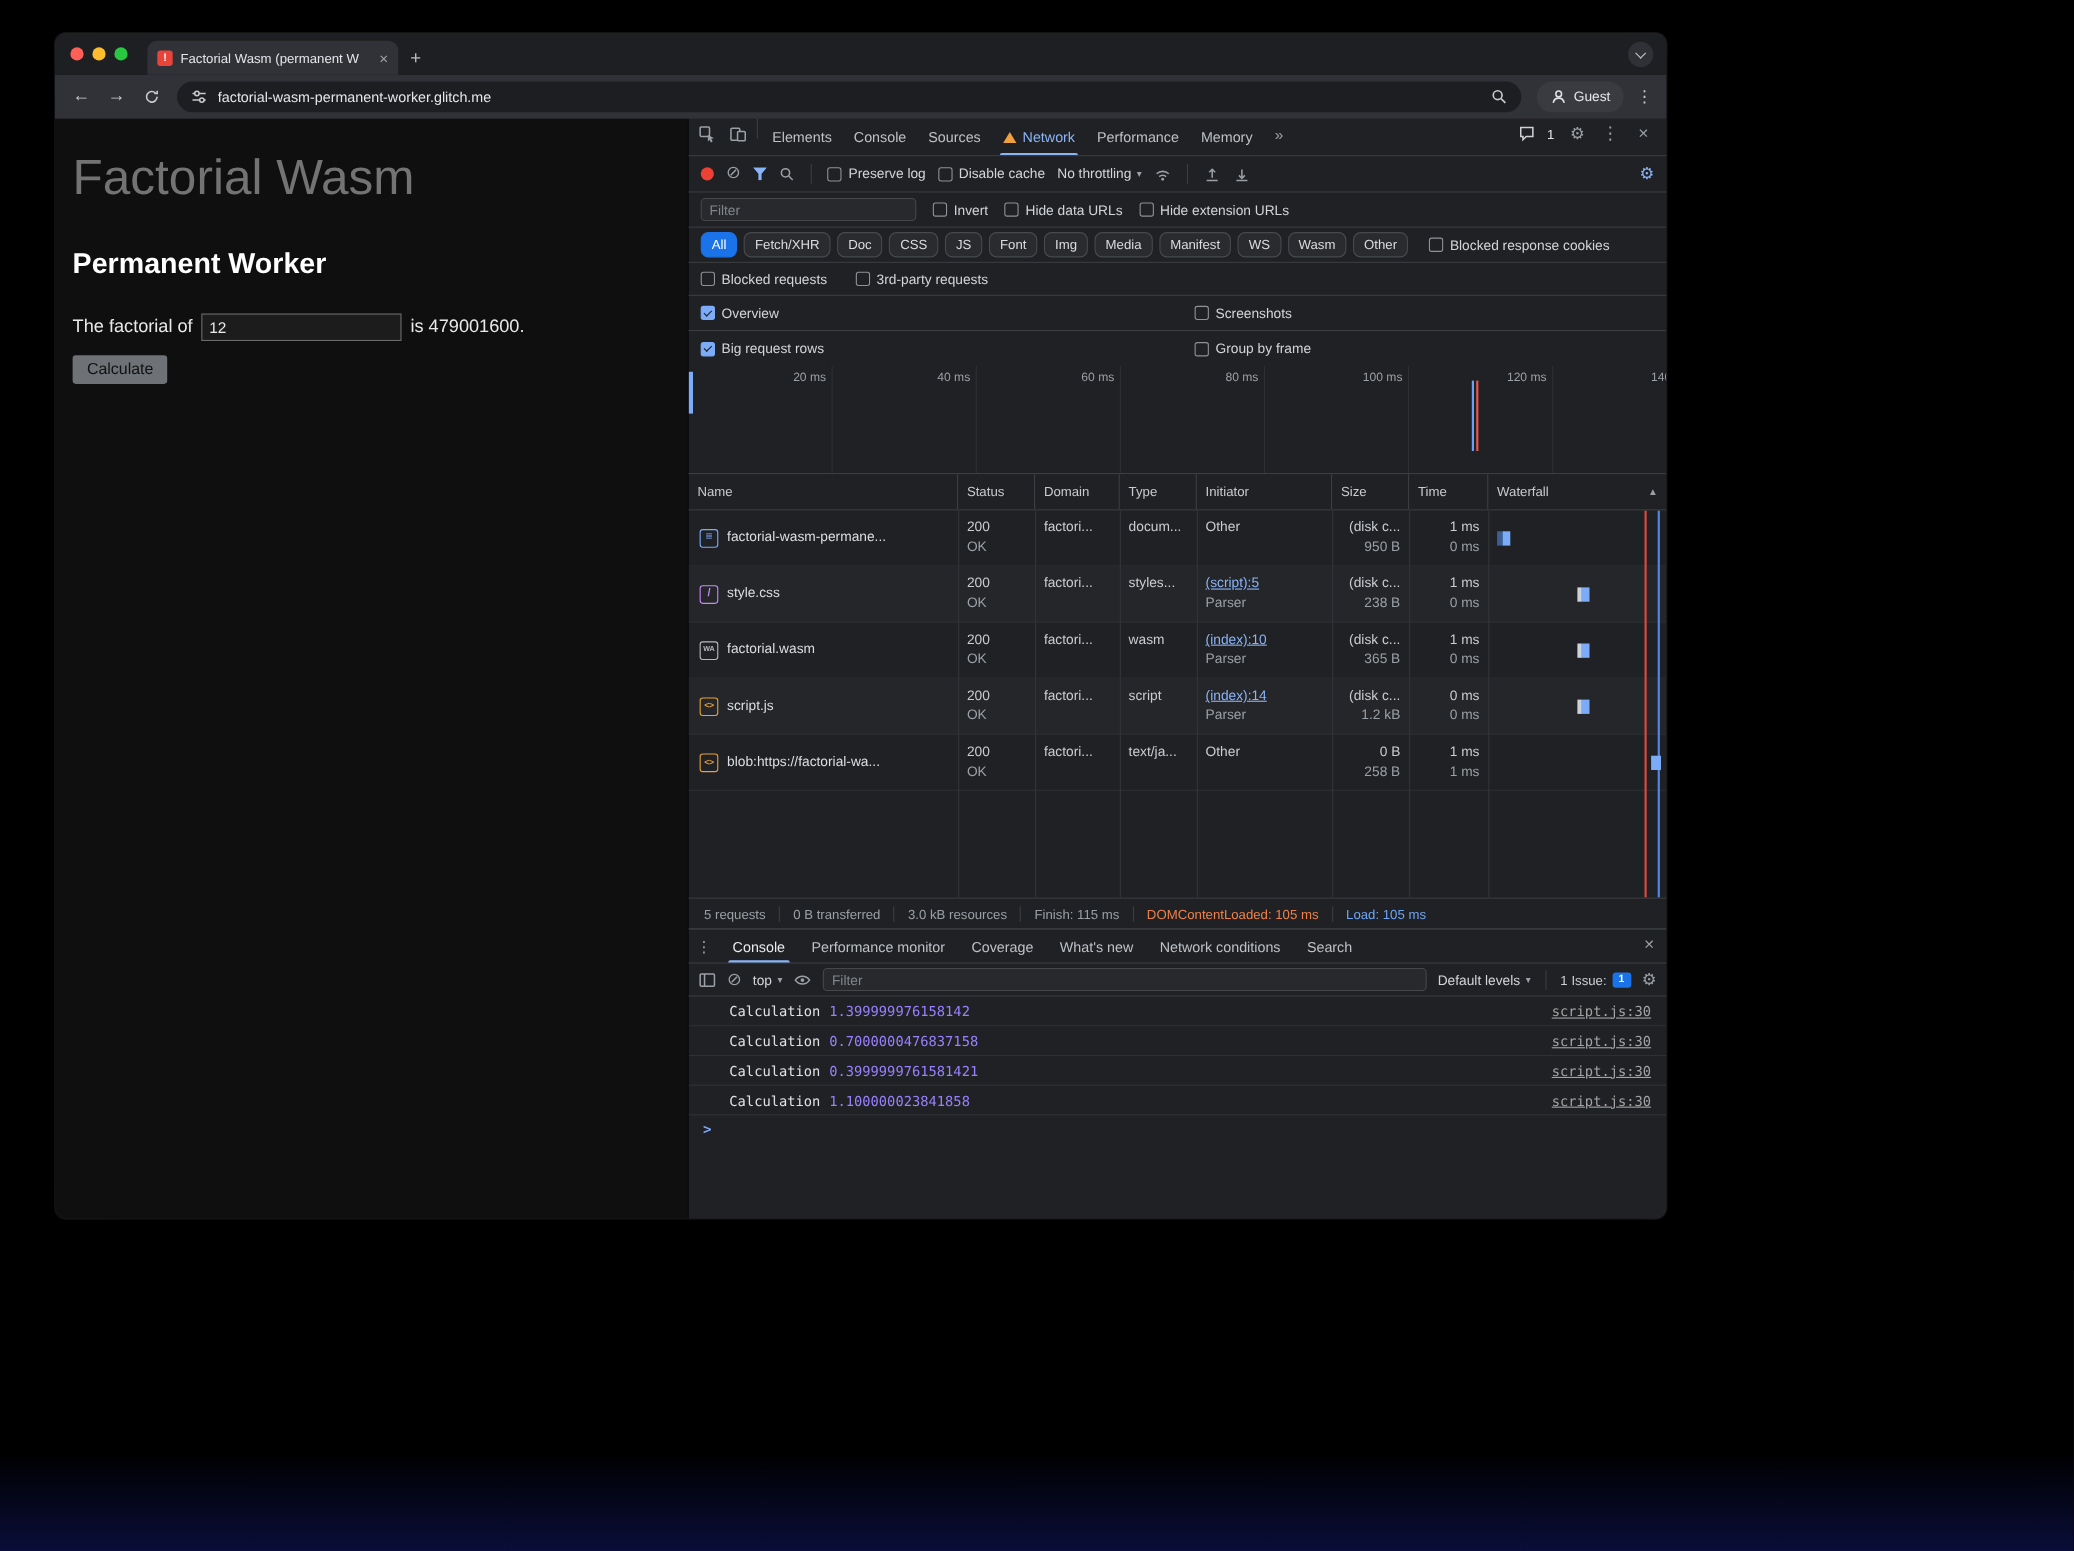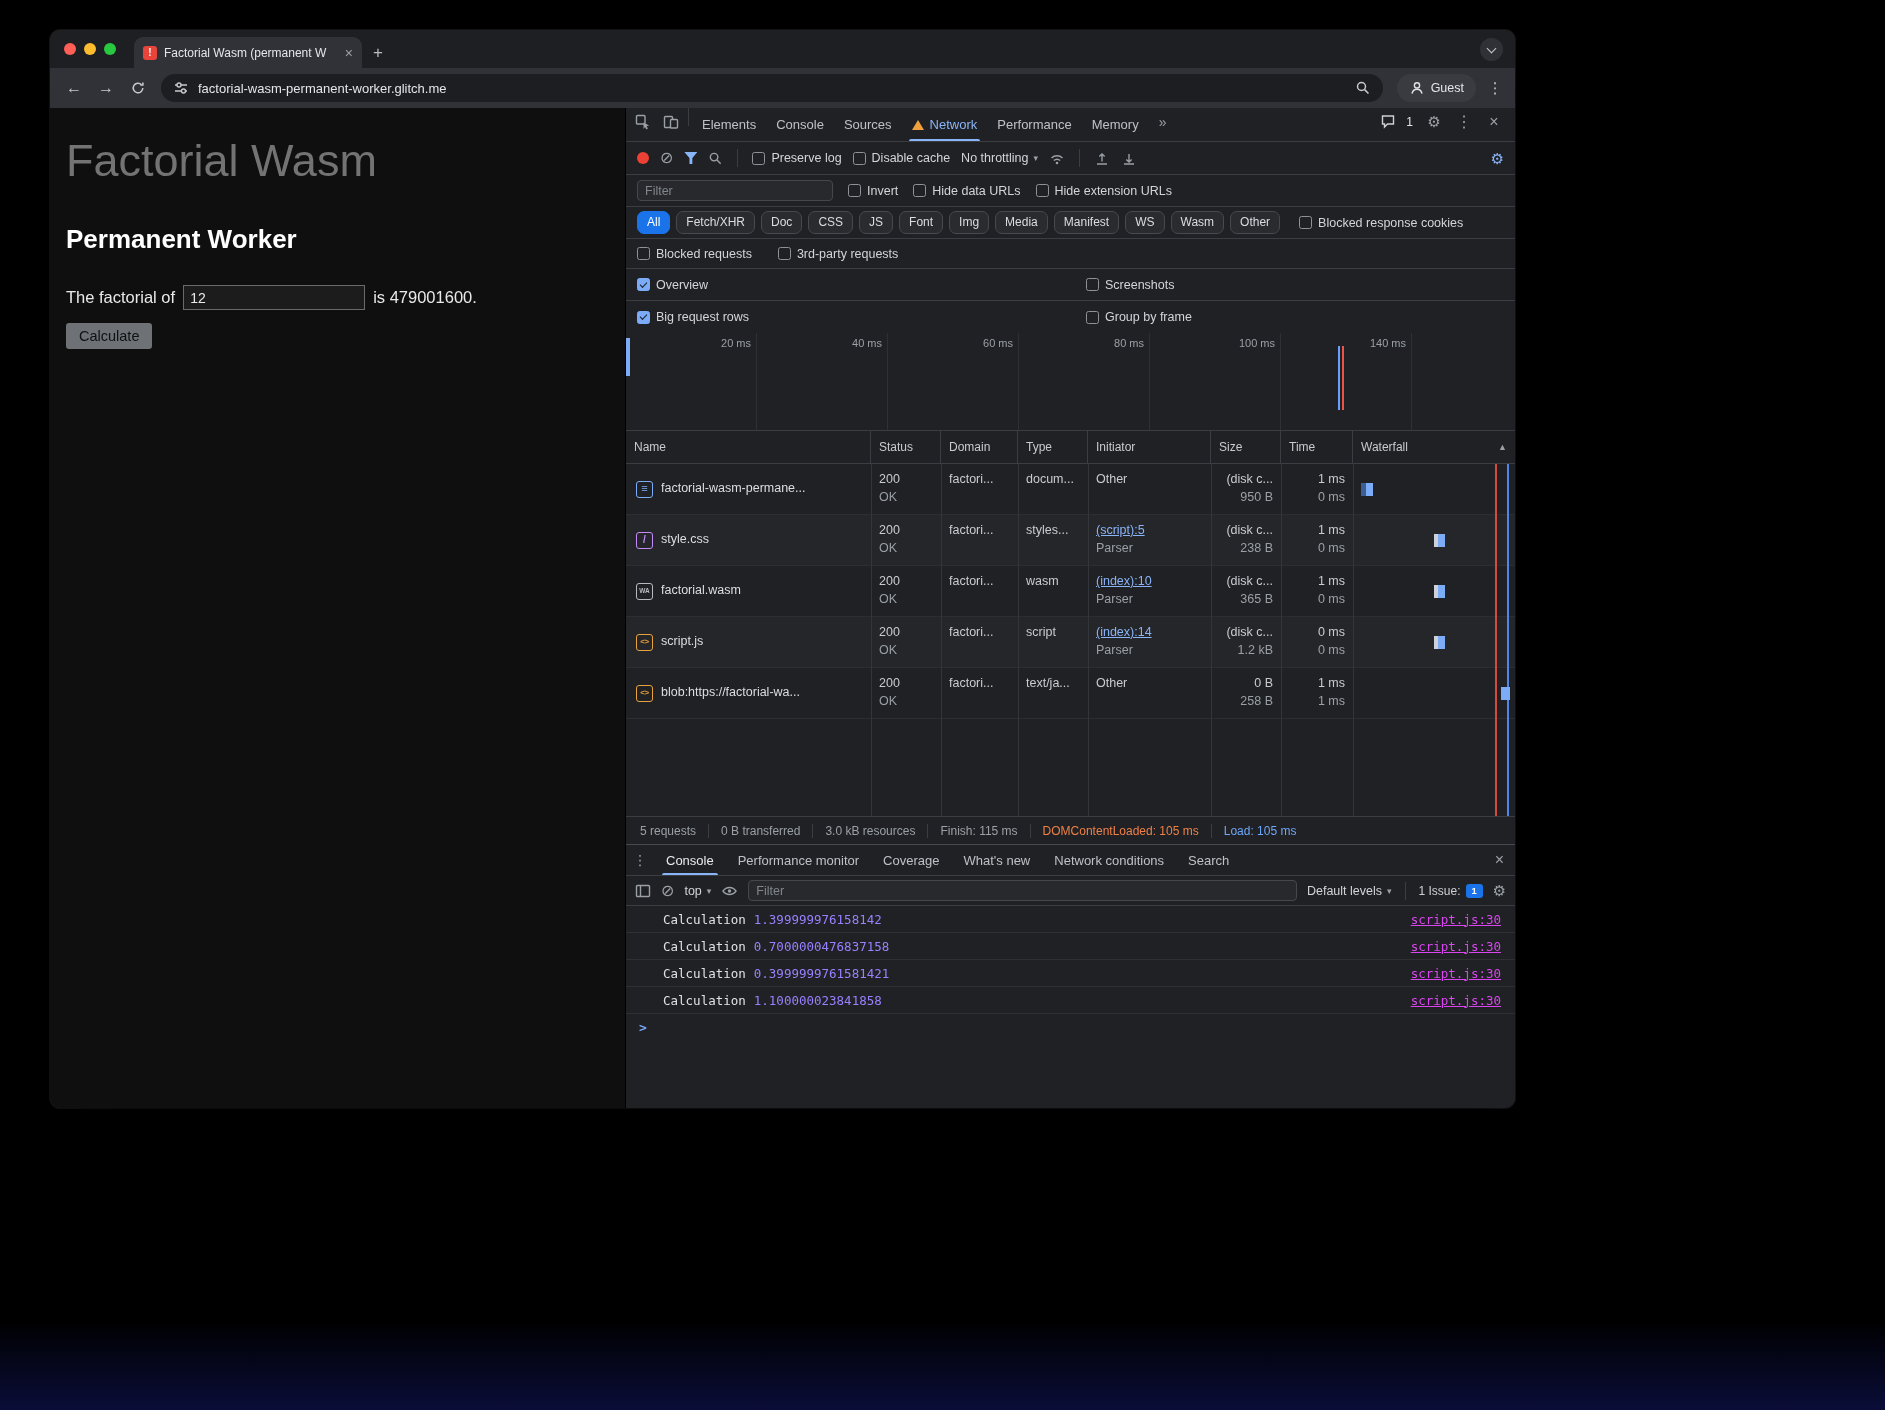--- a/index.html
+++ b/index.html
@@ -165,21 +165,21 @@
   .console-filter { flex:1; }
   .issue-chip { display:flex; align-items:center; gap:5px; font-size:12px; color:#cdd0d4; white-space:nowrap; }
   .issue-bubble { min-width:17px; height:14px; background:#1a73e8; border-radius:3px; color:#fff; font-size:9.5px;
                   font-weight:700; display:flex; align-items:center; justify-content:center; padding:0 3px; }
 
   .console-area { flex:1; min-height:0; font-family:"DejaVu Sans Mono","Liberation Mono",monospace;
                   font-size:12.5px; overflow:hidden; }
   .msg { height:27px; display:flex; align-items:center; padding:0 14px 0 37px; border-bottom:1px solid rgba(255,255,255,.07); }
   .msg-label { color:#dfe1e5; }
   .msg-val { color:#9980ff; margin-left:8px; }
-  .msg-src { margin-left:auto; color:#d946ef; text-decoration:underline; }
+  .msg-src { margin-left:auto; color:#a3a3a3; text-decoration:underline; }
   .prompt-row { height:27px; display:flex; align-items:center; padding:0 13px; color:#7ca7f8; font-weight:700; font-size:13px; }
 
   svg.ic { display:block; }
 </style>
 </head>
 <body>
 
 <div class="window">
 
   <div class="tabstrip">
@@ -398,20 +398,21 @@
         </span>
       </div>
 
       <div class="overview">
         <div class="ruler">
           <div class="ruler-seg">20 ms</div>
           <div class="ruler-seg">40 ms</div>
           <div class="ruler-seg">60 ms</div>
           <div class="ruler-seg">80 ms</div>
           <div class="ruler-seg">100 ms</div>
+          <div class="ruler-seg">120 ms</div>
           <div class="ruler-seg">140 ms</div>
         </div>
         <div class="ov-marker"></div>
         <div class="tick b"></div>
         <div class="tick r"></div>
       </div>
 
       <div class="grid-head">
         <span class="hcell c1">
             <span>Name</span>

